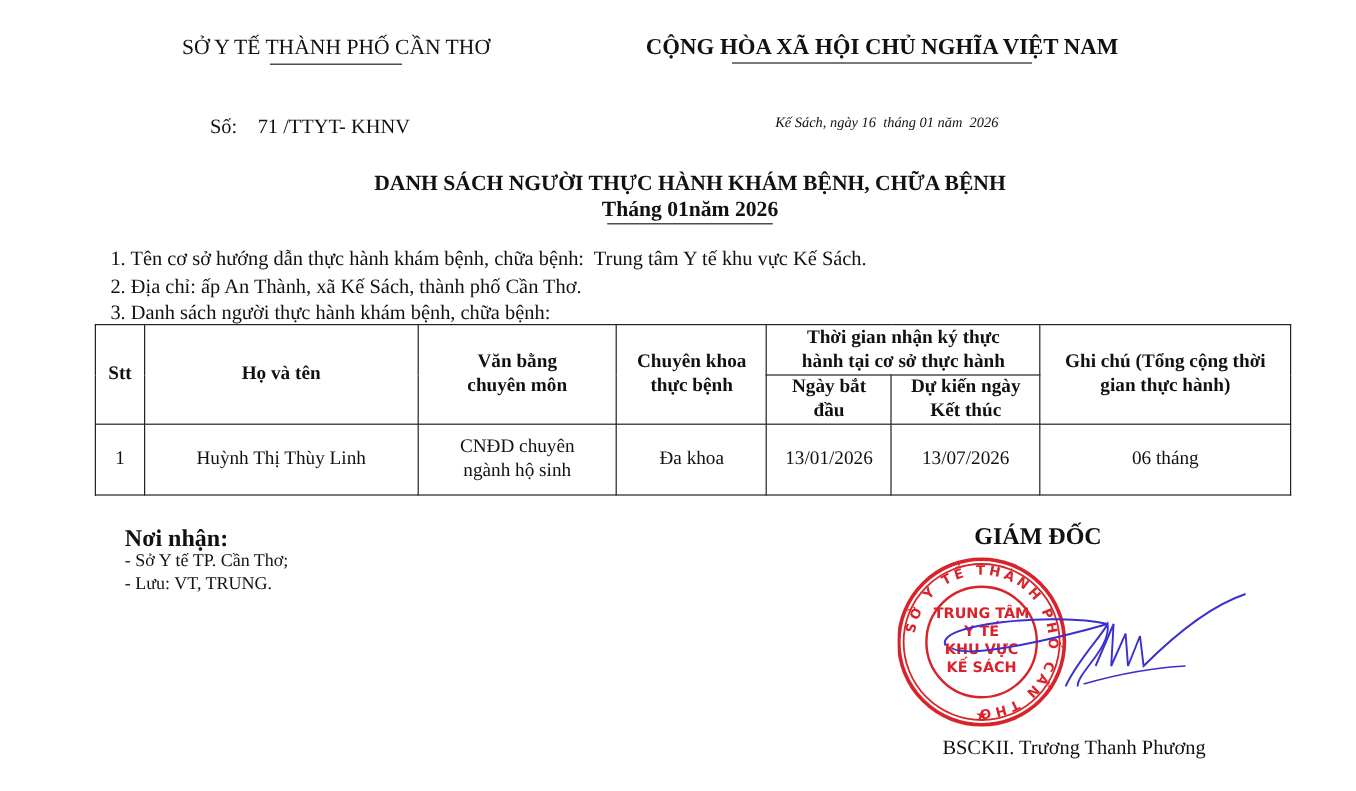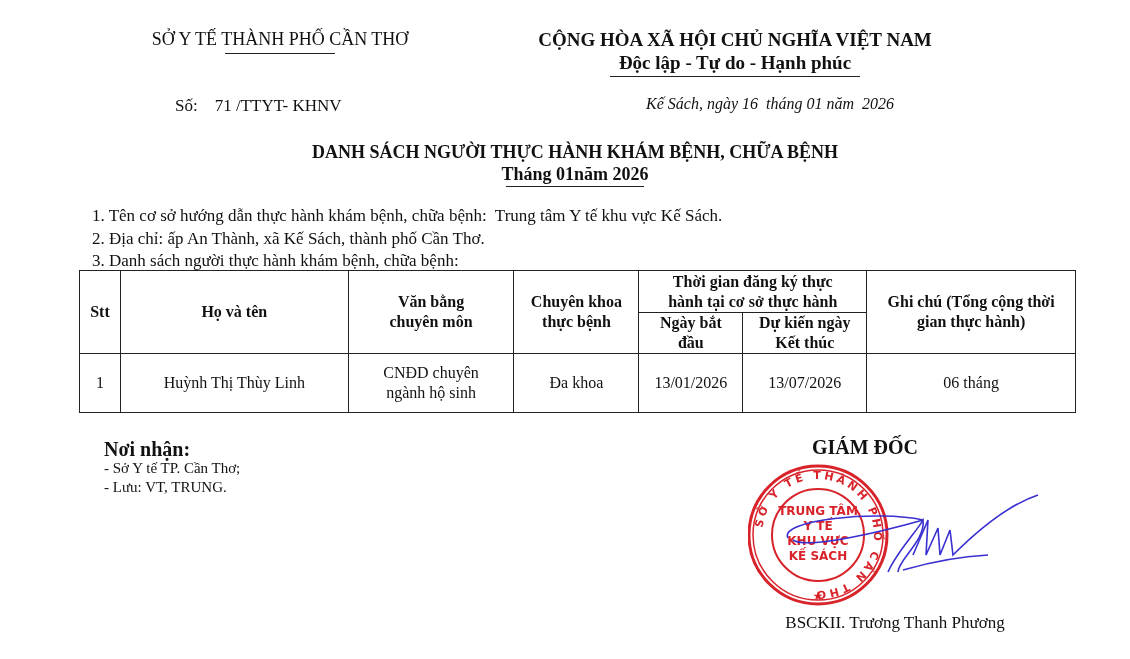--- a/index.html
+++ b/index.html
@@ -8,21 +8,21 @@
   .abs { position:absolute; }
   .center { text-align:center; }
   .left-header { left:90px; top:28px; width:380px; }
   .left-header .l1 { font-size:18px; line-height:23px; }
   .left-header .l2 { font-size:18px; line-height:23px; font-weight:bold; }
   .rule { height:1px; background:#222; margin:0 auto; }
   .right-header { left:520px; top:28px; width:430px; }
   .right-header .l1 { font-size:19px; line-height:23px; font-weight:bold; }
   .right-header .l2 { font-size:19px; line-height:24px; font-weight:bold; }
   .so { left:175px; top:96px; font-size:17px; }
-  .date { left:646px; top:95px; font-size:16px; font-style:italic; }
+  .date { left:646px; top:95px; font-size:12px; font-style:italic; }
   .title { left:200px; top:141px; width:750px; font-size:18px; font-weight:bold; line-height:23px; }
   .subtitle { left:200px; top:163px; width:750px; font-size:18px; font-weight:bold; line-height:23px; }
   .info { left:92px; font-size:17px; line-height:22px; }
   table.list { position:absolute; left:79px; top:270px; width:997px; border-collapse:collapse;
                font-size:16px; }
   table.list td, table.list th { border:1px solid #222; text-align:center; vertical-align:middle; padding:0 4px; line-height:20px; }
   table.list th { font-weight:bold; }
   .recv { left:104px; top:440px; font-size:15px; line-height:19px; }
   .recv .h { font-weight:bold; font-size:20px; }
   .director { left:760px; top:436px; width:210px; font-size:20px; font-weight:bold; }
@@ -37,21 +37,20 @@
   <div class="rule" style="width:110px;margin-top:2px;"></div>
 </div>
 
 <div class="abs so">
   <span>Số:</span>&nbsp;&nbsp;&nbsp;
   <span>71 /TTYT- KHNV</span>
 </div>
 
 <div class="abs right-header center">
   <div class="l1">CỘNG HÒA XÃ HỘI CHỦ NGHĨA VIỆT NAM</div>
-  <div class="l2">Độc lập - Tự do - Hạnh phúc</div>
   <div class="rule" style="width:250px;margin-top:1px;"></div>
 </div>
 
 <div class="abs date" style="white-space:pre;">Kế Sách, ngày 16  tháng 01 năm  2026</div>
 
 <div class="abs title center">DANH SÁCH NGƯỜI THỰC HÀNH KHÁM BỆNH, CHỮA BỆNH</div>
 <div class="abs subtitle center">
   <span>Tháng 01năm 2026</span>
   <div class="rule" style="width:138px;margin-top:0px;"></div>
 </div>
@@ -69,21 +68,21 @@
     <col style="width:104px">
       <col style="width:124px">
       <col style="width:209px">
   </colgroup>
   <tbody>
       <tr style="height:42px;">
     <th rowspan="2">Stt</th>
     <th rowspan="2">Họ và tên</th>
     <th rowspan="2" style="padding:0 30px;">Văn bằng chuyên môn</th>
     <th rowspan="2" style="padding:0 10px;">Chuyên khoa thực bệnh</th>
-    <th colspan="2" style="padding:0 20px;">Thời gian đăng ký thực hành tại cơ sở thực hành</th>
+    <th colspan="2" style="padding:0 20px;">Thời gian nhận ký thực hành tại cơ sở thực hành</th>
     <th rowspan="2" style="padding:0 20px;">Ghi chú (Tổng cộng thời gian thực hành)</th>
   </tr>
   <tr style="height:40px;">
     <th style="padding:0 12px;">Ngày bắt đầu</th>
     <th style="padding:0 10px;">Dự kiến ngày Kết thúc</th>
   </tr>
   <tr style="height:59px;">
     <td>1</td>
     <td>Huỳnh Thị Thùy Linh</td>
     <td style="padding:0 30px;">CNĐD chuyên ngành hộ sinh</td>

